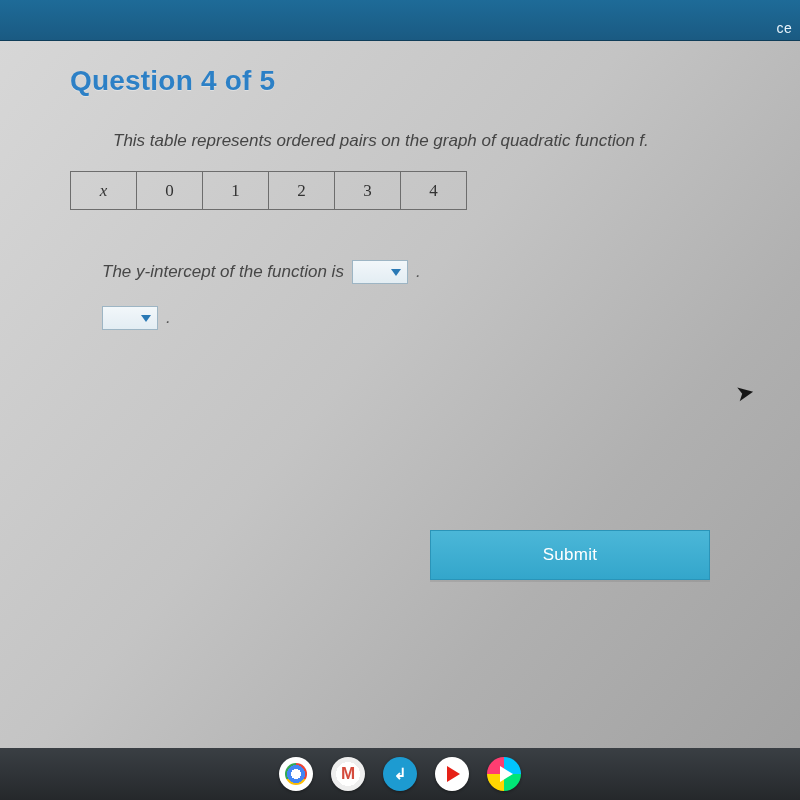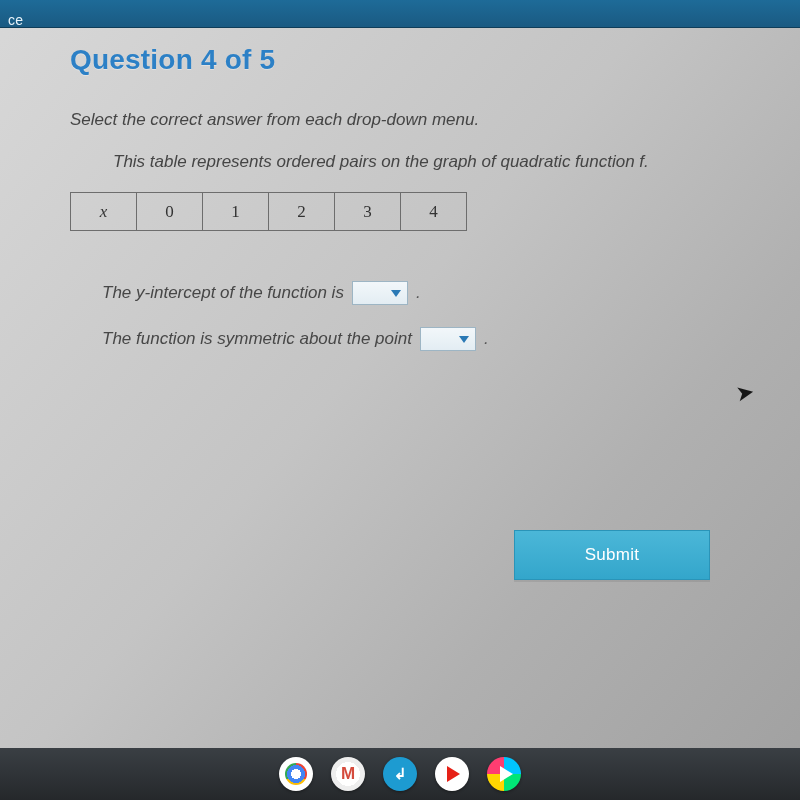--- a/index.html
+++ b/index.html
@@ -7,26 +7,27 @@
     body {
       font-family: "Helvetica Neue", Arial, sans-serif;
       background: linear-gradient(130deg, #d8d8d8 0%, #c4c4c4 45%, #b0b0b0 70%, #a0a0a0 100%);
       position: relative;
     }
     .titlebar {
       height: 28px;
       background: linear-gradient(#1e6b98, #1a5a82);
       color: #e9f4fb;
       font-size: 14px;
-      padding: 12px 8px;
+      padding: 20px 8px;
       letter-spacing: .3px;
       border-bottom: 1px solid #0f3d59;
+      text-align: right;
     }
     .page {
-      padding: 16px 52px 0 70px;
+      padding: 24px 52px 0 70px;
       filter: none;
     }
     .qtitle {
       color: #2c80c6;
       font-size: 28px;
       font-weight: 600;
       letter-spacing: .2px;
       margin-bottom: 34px;
       text-shadow: 0 1px 0 rgba(255,255,255,.35);
     }
@@ -89,21 +90,21 @@
       border-right: 5px solid transparent;
       border-top: 7px solid #2a79b5;
     }
     .dot { color:#565656; font-size:17px; font-style: italic; }
     .submit-wrap {
       position: absolute;
       right: 90px;
       top: 530px;
     }
     .submit {
-      width: 196px;
+      width: 280px;
       height: 50px;
       background: linear-gradient(#4bb7d8, #33a6cb);
       border: 1px solid #2a94b8;
       color: #ffffff;
       font-size: 17px;
       letter-spacing: .3px;
       cursor: pointer;
       box-shadow: 0 2px 0 rgba(0,0,0,.08);
     }
     .cursor {
@@ -161,21 +162,20 @@
   </style>
 </head>
 <body>
 
 <div class="titlebar">
   <span>ce</span>
 </div>
 
 <div class="page">
   <h1 class="qtitle">Question 4 of 5</h1>
-  <p class="instr">Select the correct answer from each drop-down menu.</p>
   <p class="prompt">This table represents ordered pairs on the graph of quadratic function f.</p>
 
   <table class="tbl">
     <tbody>
         <tr>
       <td class="hcell">x</td>
       <td>0</td>
       <td>1</td>
       <td>2</td>
       <td>3</td>
@@ -187,21 +187,20 @@
   <div class="answers">
     <div class="arow">
       <span class="txt">The y-intercept of the function is</span>
       <span class="dd">
         <span></span>
         <span class="caret"></span>
       </span>
       <span class="dot">.</span>
     </div>
     <div class="arow">
-      <span class="txt">The function is symmetric about the point</span>
       <span class="dd">
         <span></span>
         <span class="caret"></span>
       </span>
       <span class="dot">.</span>
     </div>
   </div>
 </div>
 
 <div class="submit-wrap">

